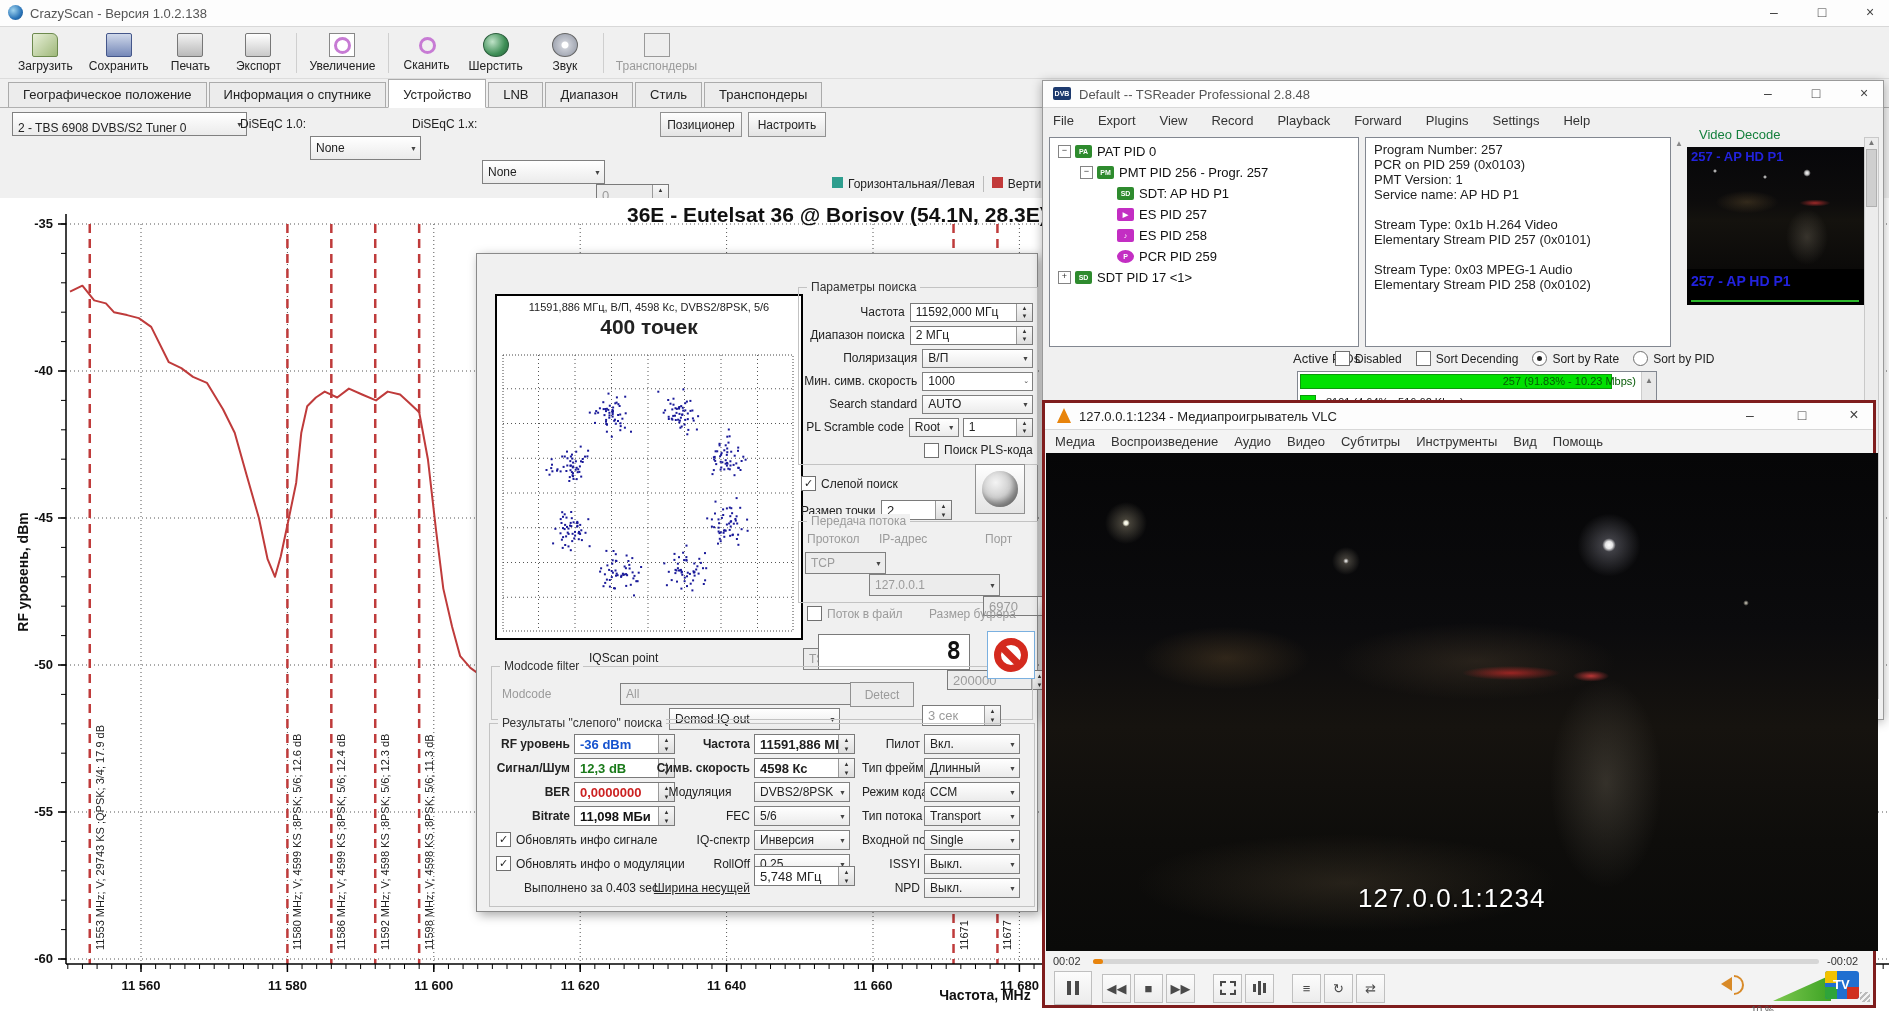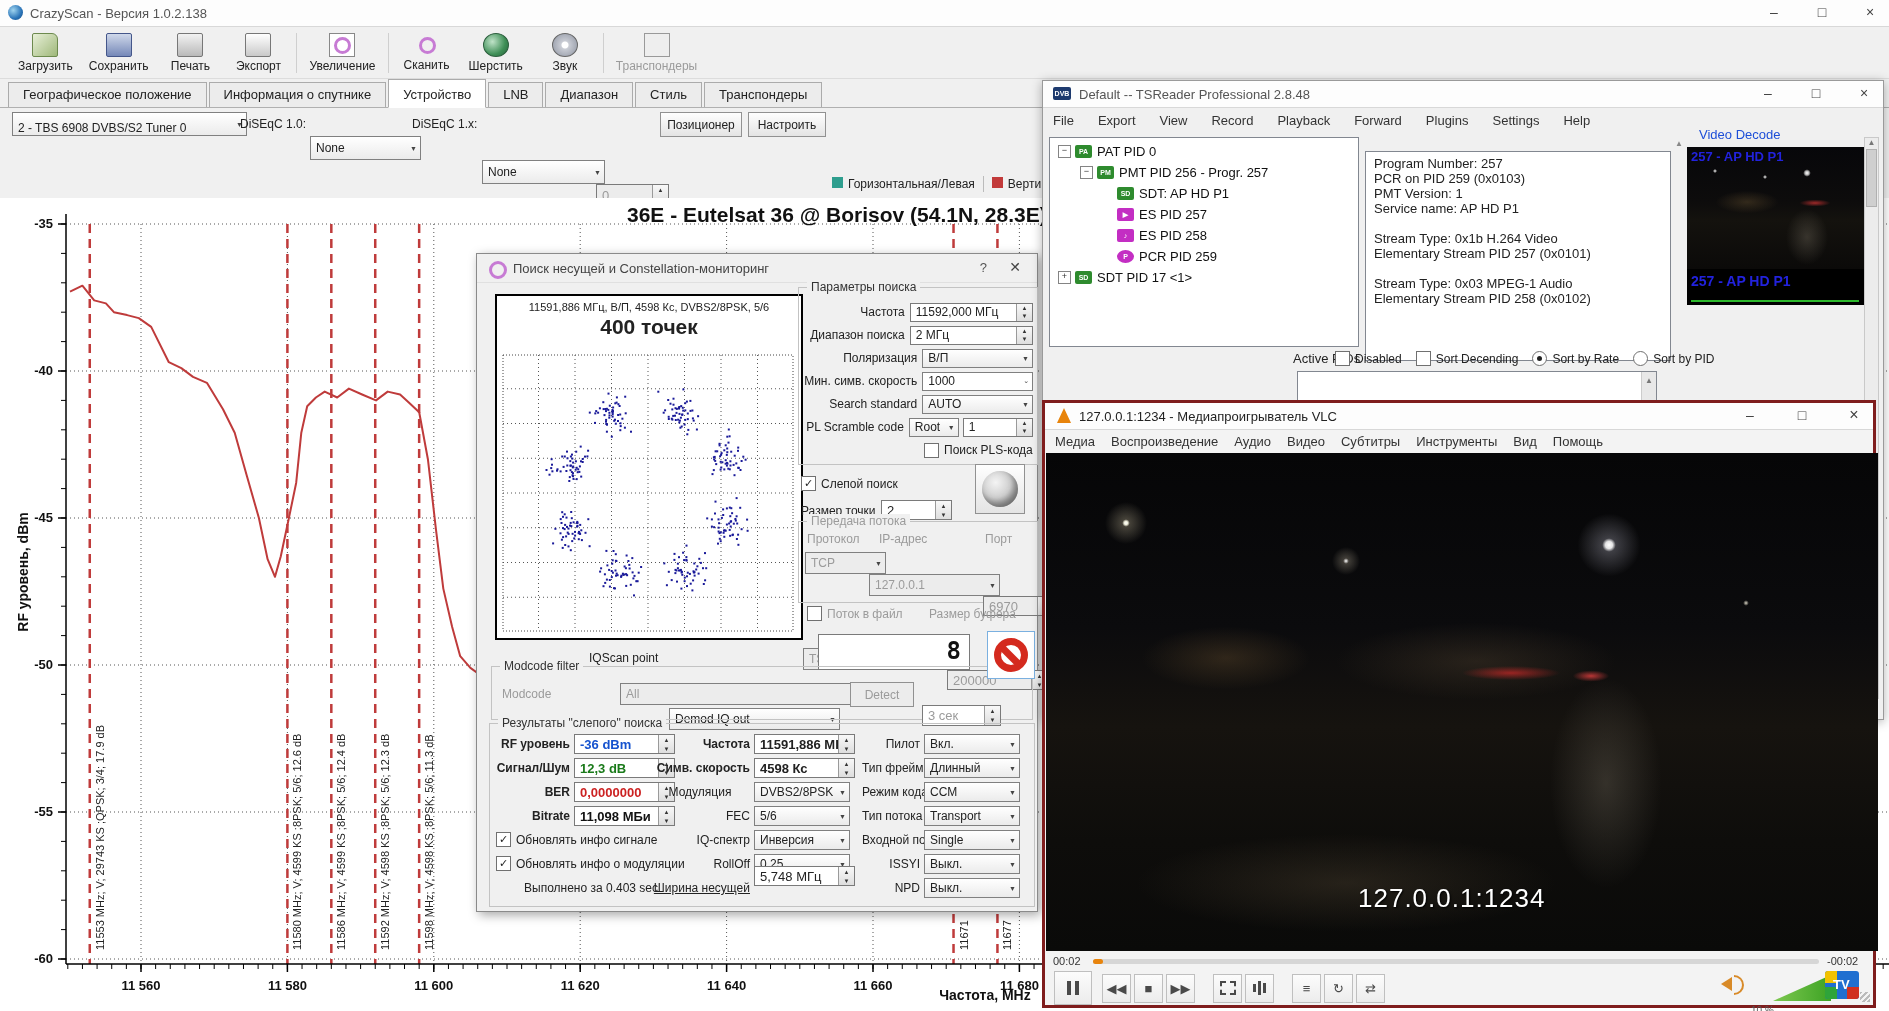--- a/index.html
+++ b/index.html
@@ -413,26 +413,20 @@
       <div id="legend">
           <span><span class="lgsq" style="background: rgb(46, 158, 142);"></span><span>Горизонтальная/Левая</span></span>
           <span class="lgsep"></span>
           <span><span class="lgsq" style="background: rgb(194, 58, 58);"></span><span>Верти</span></span>
         </div>
       <div id="ylabel">RF уровень, dBm</div>
     </div>
   </div>
 
   <div id="dialog">
-    <div id="dlg-title">
-      <span class="abs" style="left:12px;top:7px;width:12px;height:12px;border:3px solid #c77bd4;border-radius:50%;"></span>
-      <span style="margin-left:36px;font-size:13px;color:#444;">Поиск несущей и Constellation-мониторинг</span>
-      <span class="abs" style="right:50px;top:6px;font-size:13px;color:#555;">?</span>
-      <span class="abs" style="right:16px;top:5px;font-size:14px;color:#444;">✕</span>
-    </div>
 
     <div class="abs" style="left:18px;top:40px;width:304px;height:342px;background:#fff;border:2px solid #000;">
       <div style="text-align:center;font-size:11px;margin-top:5px;">11591,886 МГц, В/П, 4598 Кс, DVBS2/8PSK, 5/6</div>
       <div style="text-align:center;font-size:21px;font-weight:bold;margin-top:2px;">400 точек</div>
       <svg id="scatter" width="292" height="278" style="position:absolute;left:5px;top:58px;">
           <rect x="1" y="1" width="290" height="276" fill="none" stroke="#444" stroke-dasharray="1 2"></rect>
           <line x1="36.5" y1="1" x2="36.5" y2="277" stroke="#555" stroke-dasharray="1 3"></line>
           <line x1="1" y1="34.75" x2="291" y2="34.75" stroke="#555" stroke-dasharray="1 3"></line>
           <line x1="73" y1="1" x2="73" y2="277" stroke="#555" stroke-dasharray="1 3"></line>
           <line x1="1" y1="69.5" x2="291" y2="69.5" stroke="#555" stroke-dasharray="1 3"></line>
@@ -1181,21 +1175,21 @@
           <span style="width: 15px; flex: 0 0 auto;"></span>
           <span class="ticon" style="background: rgb(195, 46, 195); border-radius: 50%;">P</span>
           <span>PCR PID 259</span>
         </div>
         <div class="treerow" style="padding-left: 4px;">
           <span class="expander">+</span>
           <span class="ticon" style="background: rgb(46, 139, 46);">SD</span>
           <span>SDT PID 17 &lt;1&gt;</span>
         </div>
       </div>
-    <div class="sunken abs" style="left:322px;top:56px;width:306px;height:210px;overflow:hidden;padding:4px 8px;box-sizing:border-box;font-size:13px;line-height:15px;margin-top:14px;" id="ts-info">
+    <div class="sunken abs" style="left:322px;top:56px;width:306px;height:210px;overflow:hidden;padding:4px 8px;box-sizing:border-box;font-size:13px;line-height:15px;" id="ts-info">
         <div>Program Number: 257</div>
         <div>PCR on PID 259 (0x0103)</div>
         <div>PMT Version: 1</div>
         <div>Service name: AP HD P1</div>
         <div>&nbsp;</div>
         <div>Stream Type: 0x1b H.264 Video</div>
         <div> Elementary Stream PID 257 (0x0101)</div>
         <div>&nbsp;</div>
         <div>Stream Type: 0x03 MPEG-1 Audio</div>
         <div> Elementary Stream PID 258 (0x0102)</div>
@@ -1217,24 +1211,34 @@
             <span class="dot"></span>
           </span>
           <span>Sort by Rate</span>
         </span>
       <span class="cbrow">
           <span class="radio"></span>
           <span>Sort by PID</span>
         </span>
     </div>
     <div class="sunken abs" style="left:254px;top:290px;width:358px;height:60px;overflow:hidden;">
+      <div id="ts-bars" style="position:absolute;left:2px;top:2px;right:16px;">
+          <div style="position: relative; height: 16px; margin-bottom: 5px; font-size: 11px;">
+            <span style="position: absolute; left: 0px; top: 0px; height: 15px; width: 91.83%; background: rgb(0, 224, 0); border: 1px solid rgb(10, 154, 10); box-sizing: border-box;"></span>
+            <span style="position: absolute; right: 4px; top: 1px; color: rgb(5, 90, 5);">257 (91.83% - 10.23 Mbps)</span>
+          </div>
+          <div style="position: relative; height: 16px; margin-bottom: 5px; font-size: 11px;">
+            <span style="position: absolute; left: 0px; top: 0px; height: 15px; width: 4.64%; background: rgb(0, 224, 0); border: 1px solid rgb(10, 154, 10); box-sizing: border-box;"></span>
+            <span style="position: absolute; left: 7.64%; top: 1px; color: rgb(34, 34, 34);">8191 (4.64% - 516.62 Kbps)</span>
+          </div>
+        </div>
       <div class="abs" style="right:0;top:0;width:14px;height:100%;background:#e8e8e8;border-left:1px solid #ccc;text-align:center;"><span style="font-size:8px;color:#777;">▲</span></div>
     </div>
 
-    <span class="abs" style="left:656px;top:46px;font-size:13px;color:#1d4ed8;">Video Decode</span>
+    <span class="abs" style="left:656px;top:46px;font-size:13px;color:#15803d;">Video Decode</span>
     <div class="abs thumb-scene" style="left:644px;top:66px;width:180px;height:122px;">
       <span style="position:absolute;left:4px;top:2px;color:#2222dd;font-size:13px;font-weight:bold;">257 - AP HD P1</span>
     </div>
     <div class="abs" style="left:644px;top:188px;width:180px;height:36px;background:#000;">
       <span style="position:absolute;left:4px;top:4px;color:#2222dd;font-size:14px;font-weight:bold;">257 - AP HD P1</span>
       <span style="position:absolute;left:4px;bottom:3px;width:168px;height:2px;background:#2db82d;"></span>
     </div>
     <div class="abs" style="right:4px;top:56px;width:13px;height:560px;background:#ececec;border:1px solid #c9c9c9;">
       <span style="display:block;text-align:center;font-size:8px;color:#777;">▲</span>
       <span style="display:block;margin:2px 1px;height:56px;background:#cfcfcf;border:1px solid #b0b0b0;"></span>

